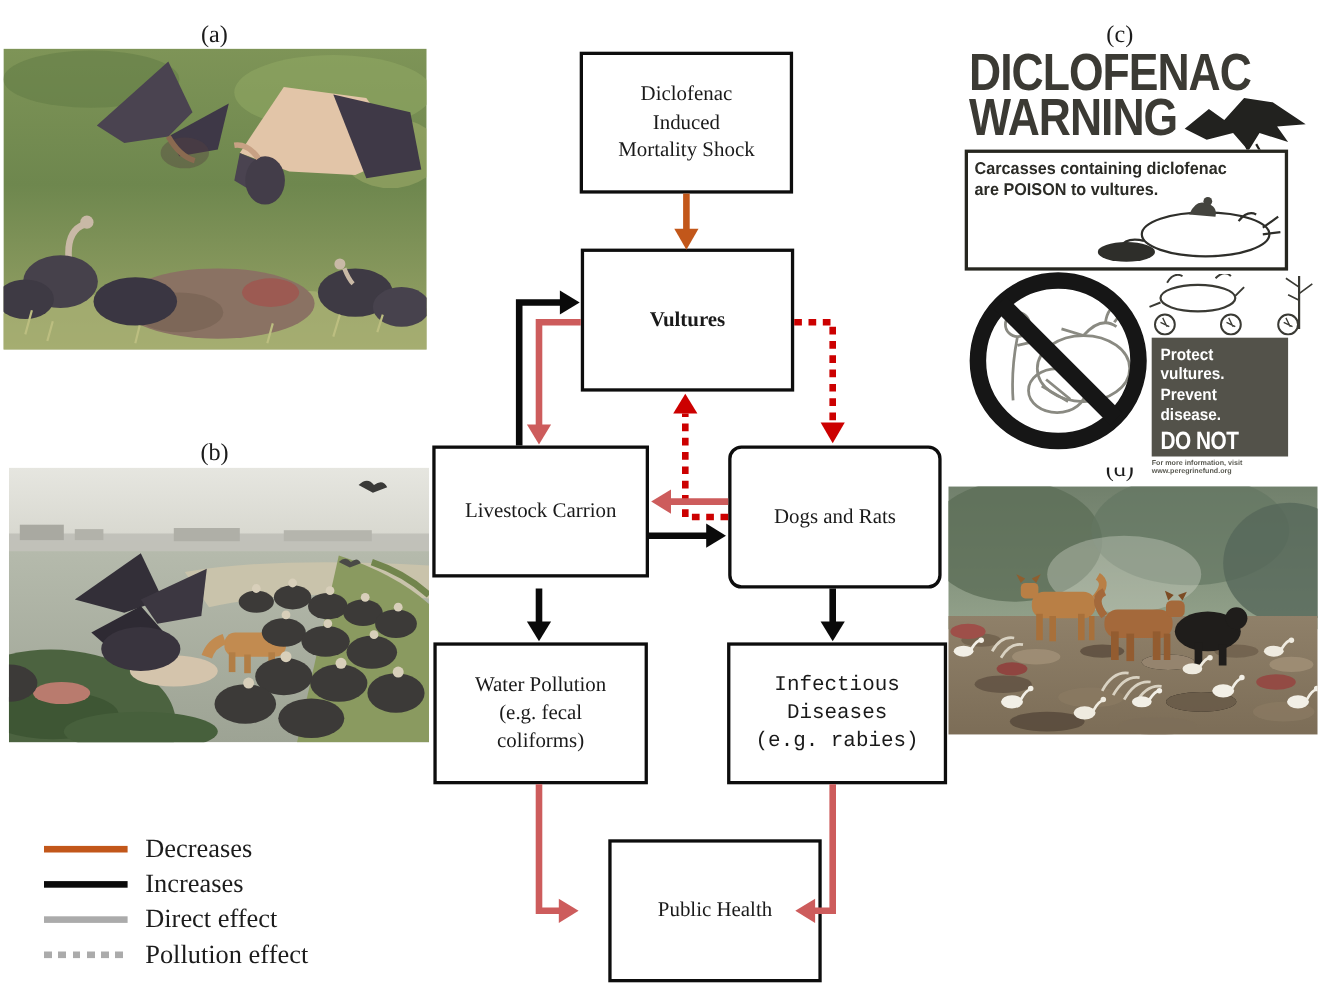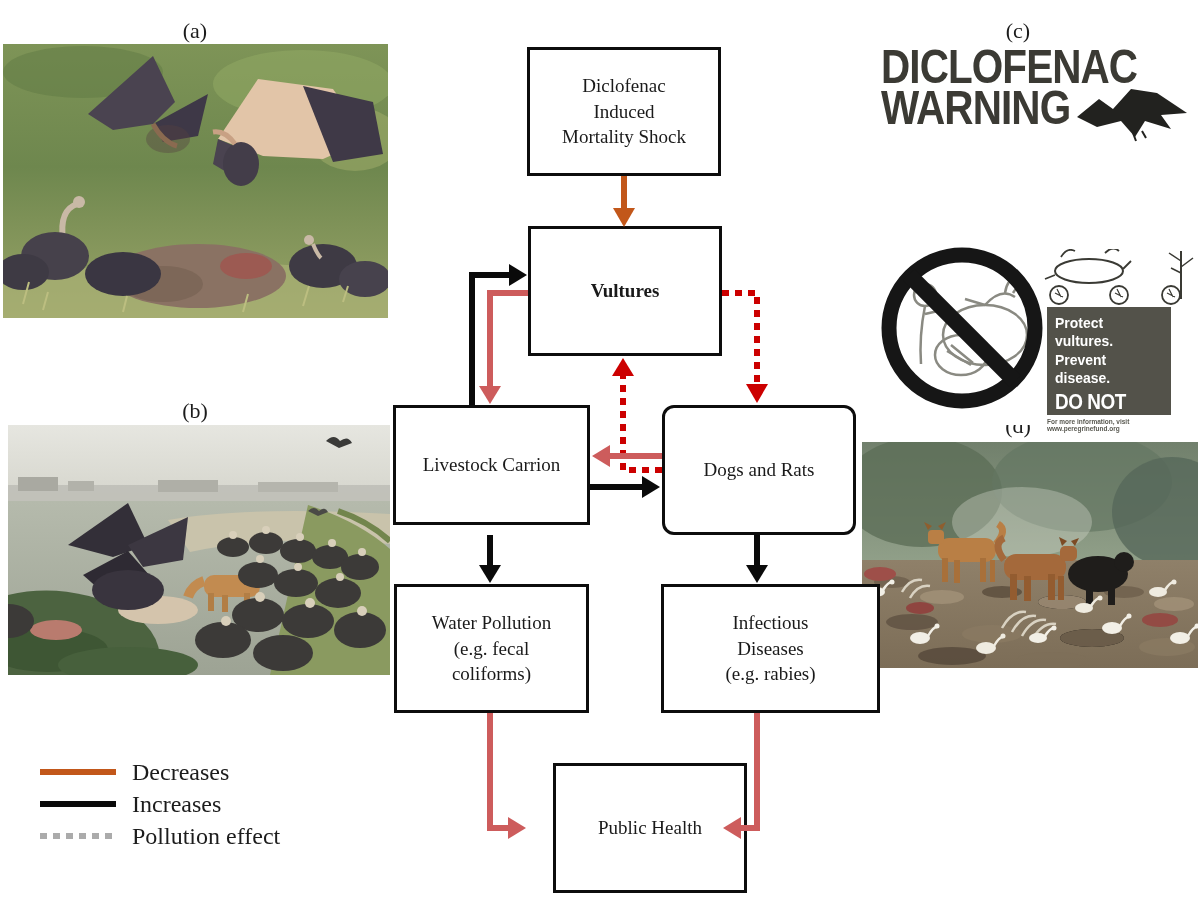--- a/index.html
+++ b/index.html
@@ -197,20 +197,34 @@
 
   <div id="poster">
     <div class="poster-title" style="top:0px;">DICLOFENAC</div>
     <div class="poster-title" style="top:41px;">WARNING</div>
 
     <svg style="position:absolute; left:198px; top:38px;" width="118" height="62" viewBox="0 0 118 62">
       <path d="M4,34 L26,16 L40,26 L58,6 L84,10 L114,30 L88,32 L98,46 L72,38 L62,54 L48,38 L24,44 Z" fill="#22221f"></path>
       <path d="M60,50 l3,8 m6,-10 l4,7" stroke="#22221f" stroke-width="2"></path>
     </svg>
 
+    <div id="poster-panel">
+      <div class="panel-text">
+        <div>Carcasses containing diclofenac</div>
+        <div>are POISON to vultures.</div>
+      </div>
+      <svg style="position:absolute; right:2px; bottom:2px;" width="180" height="70" viewBox="0 0 180 70">
+        <ellipse cx="110" cy="42" rx="58" ry="20" fill="none" stroke="#2e2e2a" stroke-width="2"></ellipse>
+        <path d="M54,48 q-16,-4 -22,6 m130,-18 l14,-10 m-14,16 l16,-2" stroke="#2e2e2a" stroke-width="2" fill="none"></path>
+        <ellipse cx="38" cy="58" rx="26" ry="9" fill="#2e2e2a"></ellipse>
+        <path d="M95,24 q6,-14 16,-10 q10,2 8,12" fill="#44443e"></path>
+        <circle cx="112" cy="12" r="4" fill="#44443e"></circle>
+        <path d="M140,30 q8,-10 16,-6" stroke="#2e2e2a" stroke-width="2" fill="none"></path>
+      </svg>
+    </div>
 
     <svg style="position:absolute; left:156px; top:204px;" width="164" height="56" viewBox="0 0 164 56">
       <line x1="150" y1="2" x2="150" y2="50" stroke="#3a3a34" stroke-width="2"></line>
       <path d="M150,12 l-12,-8 m12,14 l12,-9 m-12,15 l-10,-5" stroke="#3a3a34" stroke-width="1.5"></path>
       <ellipse cx="58" cy="22" rx="34" ry="12" fill="none" stroke="#3a3a34" stroke-width="2"></ellipse>
       <path d="M24,26 l-10,4 m78,-10 l8,-8 m-70,-4 q6,-10 14,-6 m30,2 q8,-8 14,-2" stroke="#3a3a34" stroke-width="1.8" fill="none"></path>
       <circle cx="28" cy="46" r="9" fill="none" stroke="#3a3a34" stroke-width="1.8"></circle>
       <circle cx="88" cy="46" r="9" fill="none" stroke="#3a3a34" stroke-width="1.8"></circle>
       <circle cx="140" cy="46" r="9" fill="none" stroke="#3a3a34" stroke-width="1.8"></circle>
       <path d="M24,44 l8,4 m-6,-8 l4,8 M84,44 l8,4 m-6,-8 l4,8 M136,44 l8,4 m-6,-8 l4,8" stroke="#3a3a34" stroke-width="1.2"></path>
@@ -360,21 +374,21 @@
 
   <div class="fbox" style="left:527px; top:47px;  width:194px; height:129px;">Diclofenac
 Induced
 Mortality Shock</div>
   <div class="fbox" style="left:528px; top:226px; width:194px; height:130px;font-weight:bold;">Vultures</div>
   <div class="fbox" style="left:393px; top:405px; width:197px; height:120px;">Livestock Carrion</div>
   <div class="fbox" style="left:662px; top:405px; width:194px; height:130px;border-radius:12px;">Dogs and Rats</div>
   <div class="fbox" style="left:394px; top:584px; width:195px; height:129px;">Water Pollution
 (e.g. fecal
 coliforms)</div>
-  <div class="fbox" style="left:661px; top:584px; width:219px; height:129px;">Infectious
+  <div class="fbox" style="left:661px; top:584px; width:200px; height:129px;font-family:Liberation Mono, monospace;">Infectious
 Diseases
 (e.g. rabies)</div>
   <div class="fbox" style="left:553px; top:763px; width:194px; height:130px;">Public Health</div>
 
   <svg id="arrow-layer" width="1200" height="900" viewBox="0 0 1200 900">
 
     <g>
       <line x1="624" y1="176" x2="624" y2="209" stroke="#C2571A" stroke-width="6"></line>
       <polygon points="613,208 635,208 624,227" fill="#C2571A"></polygon>
     </g>
@@ -433,18 +447,22 @@
   <div id="legend">
     <div class="legend-row">
       <span class="legend-swatch sw-orange"></span>
       <span class="legend-label">Decreases</span>
     </div>
     <div class="legend-row">
       <span class="legend-swatch sw-black"></span>
       <span class="legend-label">Increases</span>
     </div>
     <div class="legend-row">
+      <span class="legend-swatch sw-gray"></span>
+      <span class="legend-label">Direct effect</span>
+    </div>
+    <div class="legend-row">
       <span class="legend-swatch sw-gray-dotted"></span>
       <span class="legend-label">Pollution effect</span>
     </div>
   </div>
 
 </div>
 
 </body></html>

